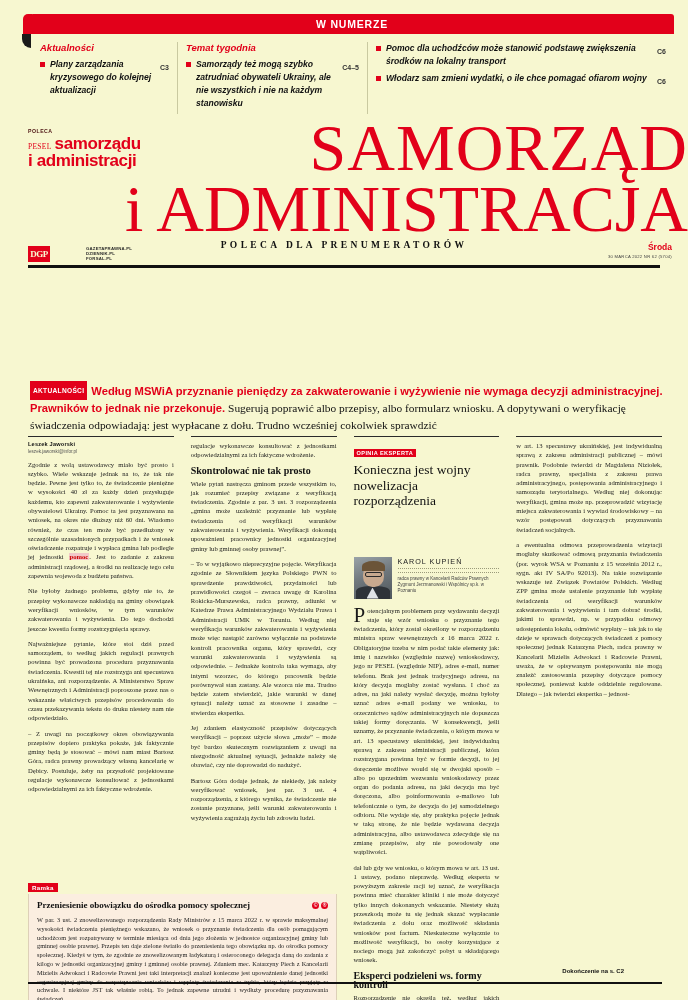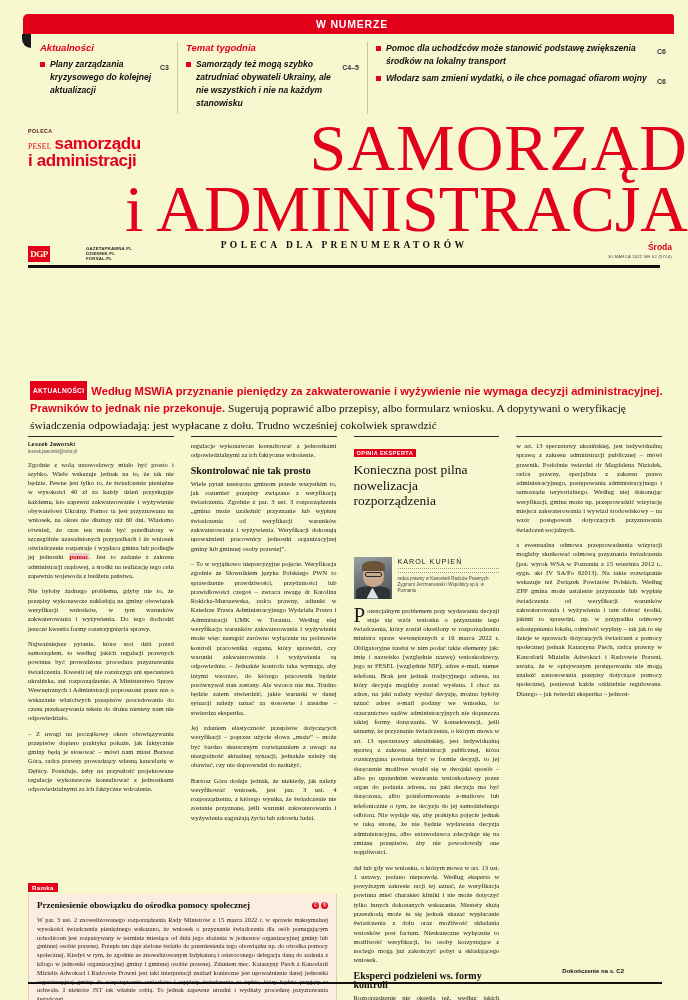--- a/index.html
+++ b/index.html
@@ -606,21 +606,21 @@
       <div class="body-p">Wiele pytań nastręcza gminom przede wszystkim to, jak rozumieć przepisy związane z weryfikacją świadczenia. Zgodnie z par. 3 ust. 3 rozporządzenia „gmina może uzależnić przyznanie lub wypłatę świadczenia od weryfikacji warunków zakwaterowania i wyżywienia. Weryfikacji dokonują upoważnieni pracownicy jednostki organizacyjnej gminy lub gminnej osoby prawnej”.</div>
       <div class="body-p">– To w wyjątkowo nieprecyzyjne pojęcie. Weryfikacja zgodnie ze Słownikiem języka Polskiego PWN to sprawdzenie prawdziwości, przydatności lub prawidłowości czegoś – zwraca uwagę dr Karolina Rokicka-Murszewska, radca prawny, adiunkt w Katedrze Prawa Administracyjnego Wydziału Prawa i Administracji UMK w Toruniu. Według niej weryfikacja warunków zakwaterowania i wyżywienia może więc nastąpić zarówno wyłącznie na podstawie kontroli pracownika organu, który sprawdzi, czy warunki zakwaterowania i wyżywienia są odpowiednie. – Jednakże kontrola taka wymaga, aby intymi wzorzec, do którego pracownik będzie porównywał stan zastany. Ale wzorca nie ma. Trudno będzie zatem stwierdzić, jakie warunki w danej sytuacji należy uznać za stosowne i zasadne – stwierdza ekspertka.</div>
       <div class="body-p">Jej zdaniem elastyczność przepisów dotyczących weryfikacji – poprzez użycie słowa „może” – może być bardzo skutecznym rozwiązaniem z uwagi na niezgodność aktualnej sytuacji, jednakże należy się obawiać, czy nie doprowadzi do nadużyć.</div>
       <div class="body-p">Bartosz Góra dodaje jednak, że niekiedy, jak należy weryfikować wniosek, jest par. 3 ust. 4 rozporządzenia, z którego wynika, że świadczenie nie zostanie przyznane, jeśli warunki zakwaterowania i wyżywienia zagrażają życiu lub zdrowiu ludzi.</div>
     </div>
 
     <div class="col">
       <div class="col-rule"></div>
       <div><span class="exp-badge">OPINIA EKSPERTA</span></div>
       <div class="exp-title">
-        <div>Konieczna post pilna</div>
+        <div>Konieczna jest wojny</div>
         <div>nowelizacja rozporządzenia</div>
       </div>
 
       <div class="exp-person">
         <div class="exp-photo">
           <div class="body"></div>
           <div class="shirt"></div>
           <div class="face"></div>
           <div class="hair"></div>
           <div class="glasses"></div>

